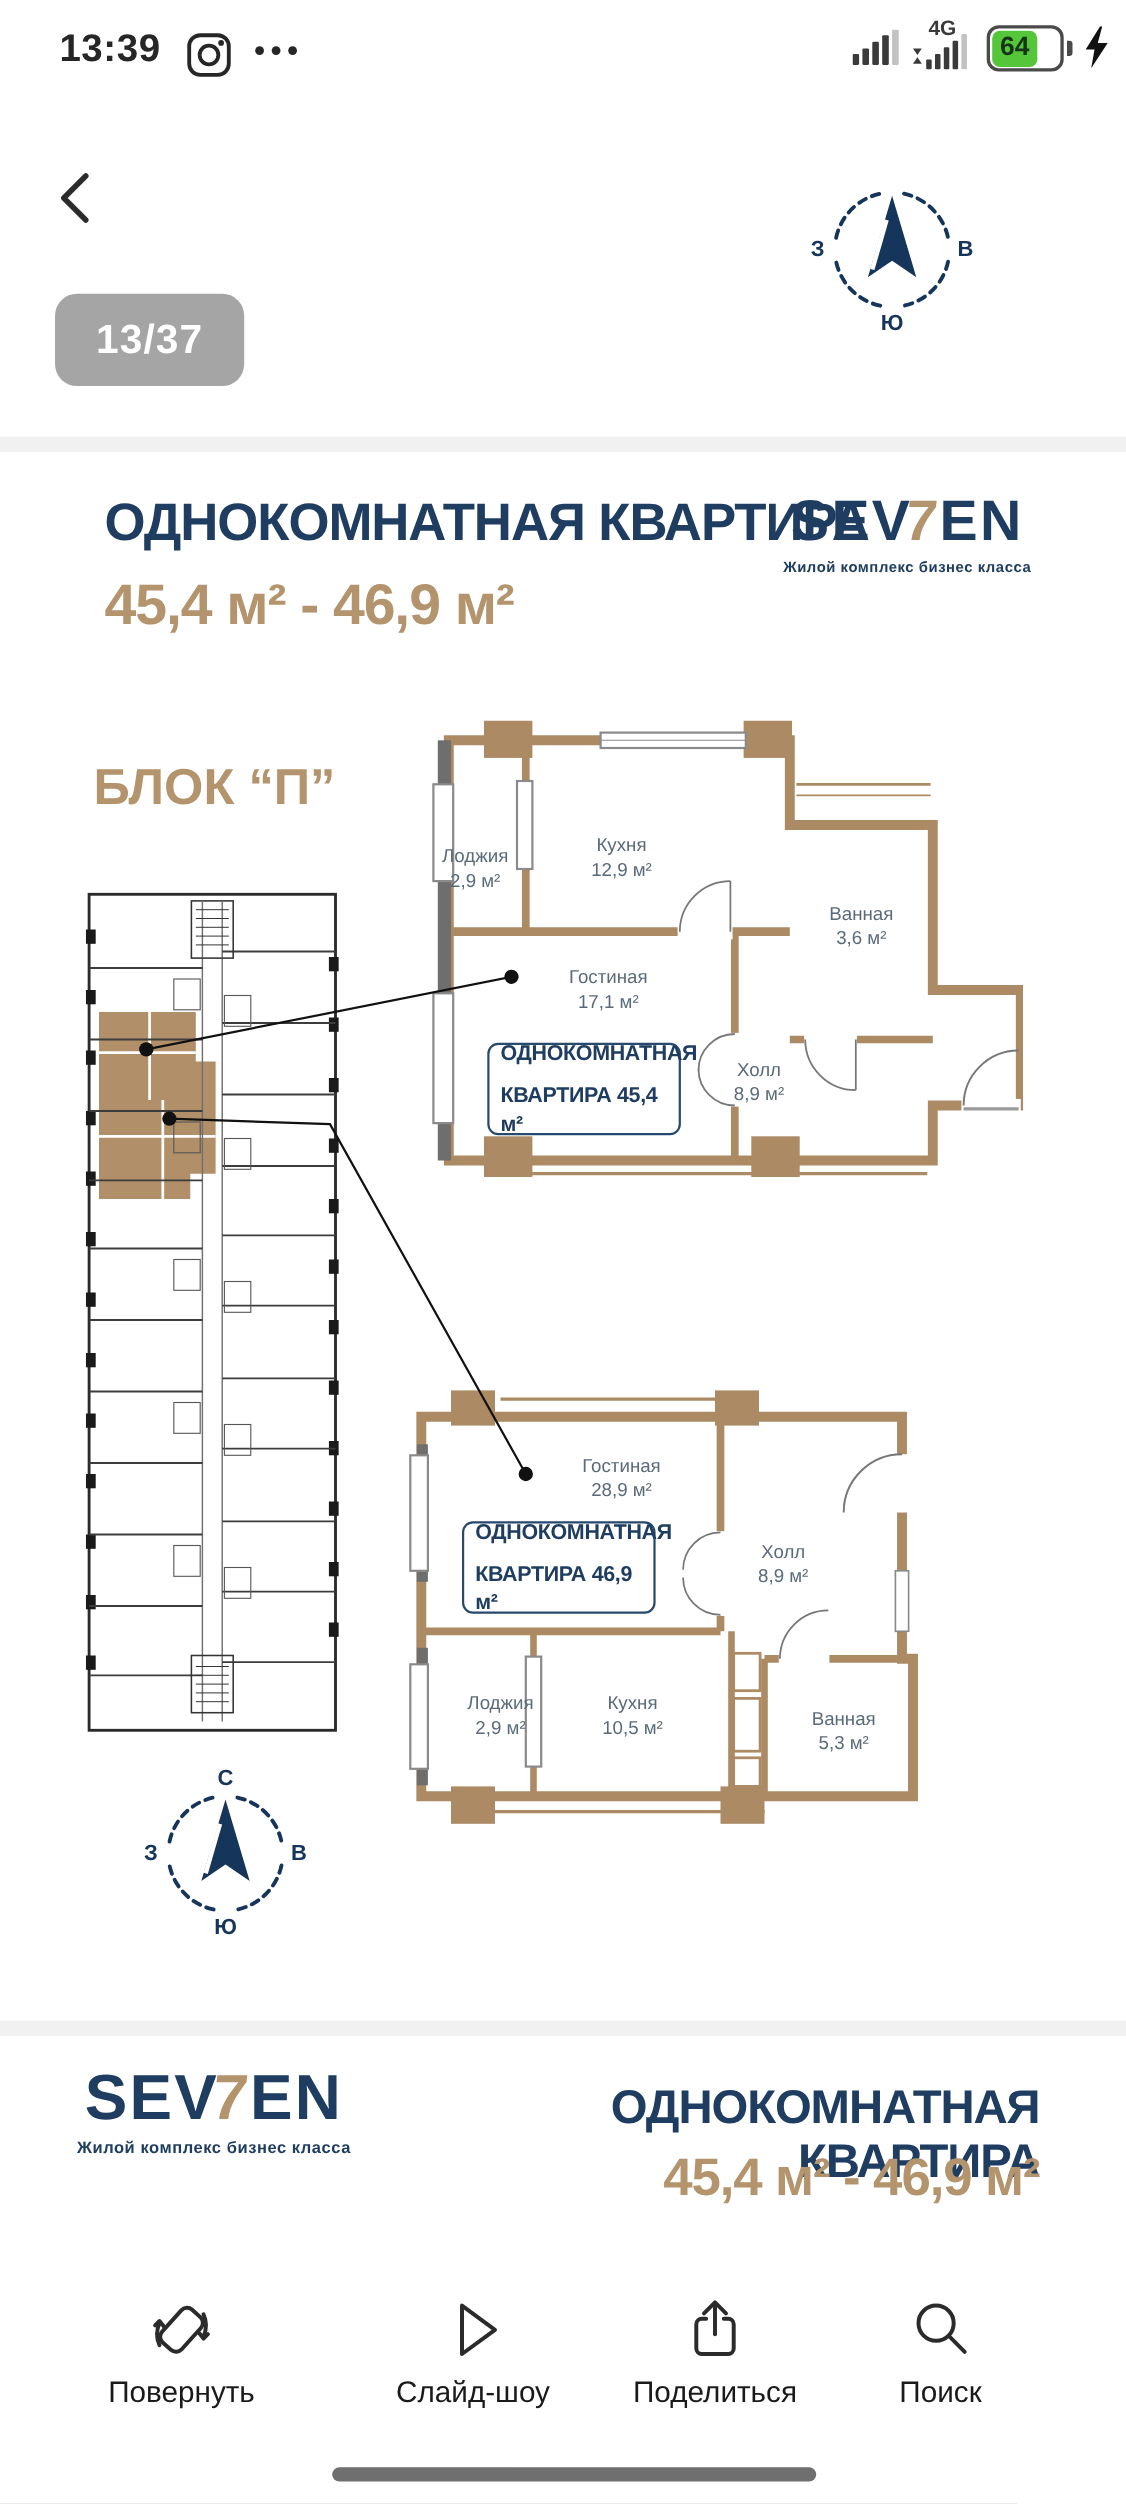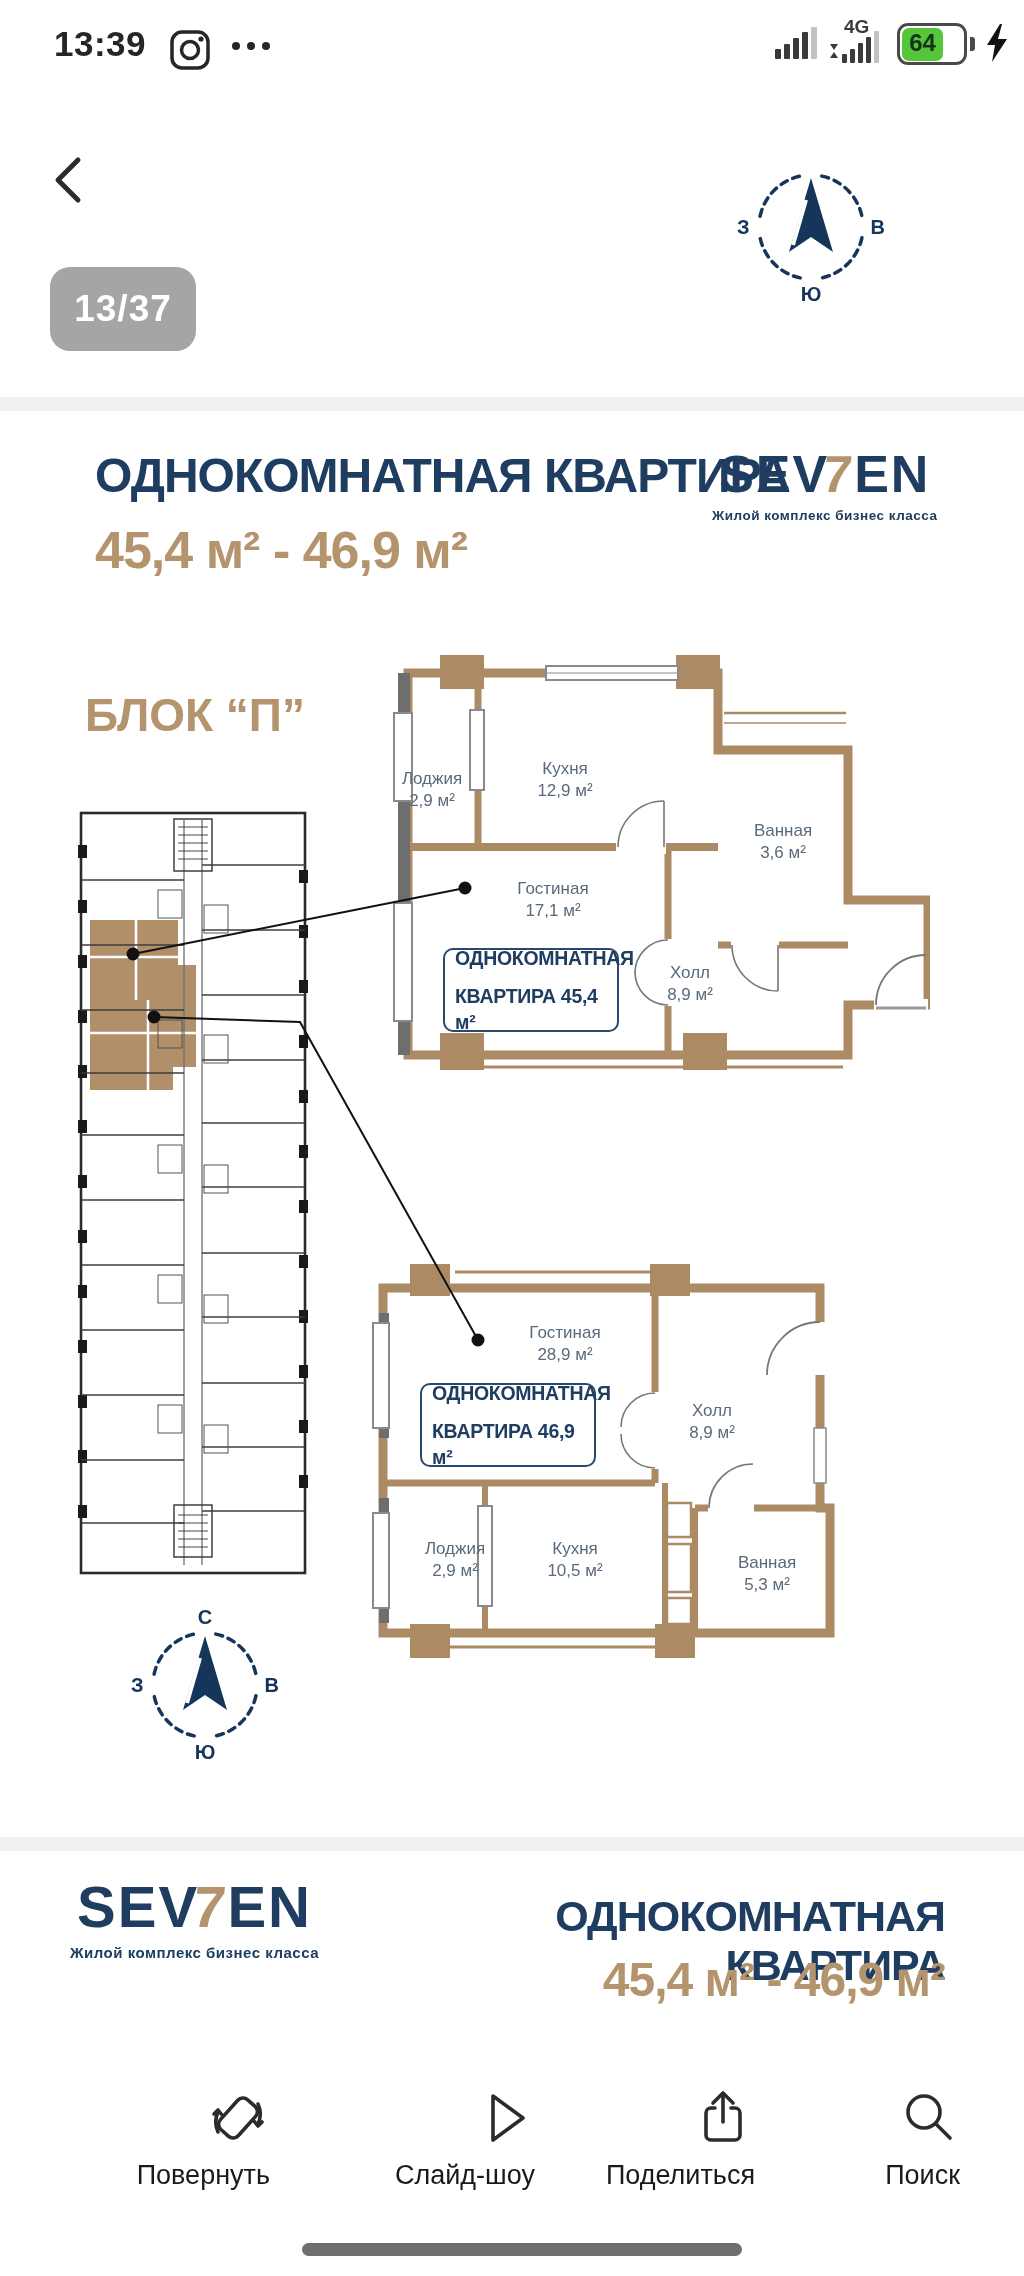--- a/index.html
+++ b/index.html
@@ -7,21 +7,21 @@
           font-family:Liberation Sans, sans-serif;}
   .abs{position:absolute;}
   .navy{color:#1e3d60;}
   .tan{color:#b3946d;}
   
   .time{left:54px;top:24px;font-size:35px;font-weight:700;color:#262626;letter-spacing:.5px;}
   .sb-right{right:14px;top:22px;display:flex;align-items:center;gap:9px;}
   
   .back-btn{left:44px;top:152px;width:48px;height:56px;cursor:pointer;}
   .nav-title{left:0;right:0;top:152px;text-align:center;font-size:36px;font-weight:700;color:#121212;}
-  .page-badge{left:50px;top:267px;width:146px;height:84px;background:#a5a5a5;border-radius:20px;
+  .page-badge{left:50px;top:267px;width:172px;height:84px;background:#a5a5a5;border-radius:20px;
               color:#fff;font-size:37px;font-weight:700;display:flex;align-items:center;justify-content:center;letter-spacing:1px;}
   .gap-band{left:0;width:1024px;height:14px;background:#f1f1f1;}
   
   .compass{width:150px;height:150px;}
   .compass .pt{position:absolute;font-size:20px;font-weight:700;color:#16355a;background:#fff;padding:0 3px;}
   .compass .n{top:-4px;left:50%;transform:translateX(-50%);}
   .compass .s{bottom:-4px;left:50%;transform:translateX(-50%);}
   .compass .w{left:-2px;top:50%;transform:translateY(-50%);}
   .compass .e{right:-2px;top:50%;transform:translateY(-50%);}
   
@@ -34,21 +34,21 @@
   .brand-tag{margin-top:8px;font-size:13.5px;font-weight:700;color:#1e3d60;letter-spacing:.5px;white-space:nowrap;}
   .block-label{left:85px;top:688px;font-size:46px;font-weight:700;letter-spacing:0;}
   
   .room-label{text-align:center;color:#5a6a7a;font-size:17px;line-height:1.3;}
   .apt-box{border:2.5px solid #27496e;border-radius:10px;background:#fff;display:flex;flex-direction:column;
            justify-content:center;padding:6px 10px;color:#1e3d60;font-weight:700;font-size:19.5px;line-height:1.35;letter-spacing:-.3px;gap:12px;}
   
   .f-title{left:380px;top:1892px;width:565px;text-align:right;font-size:43px;font-weight:700;letter-spacing:-1px;}
   .f-range{left:380px;top:1952px;width:565px;text-align:right;font-size:48px;font-weight:700;letter-spacing:-1px;}
   
-  .toolbar-item{width:210px;top:2086px;display:flex;flex-direction:column;align-items:flex-end;gap:10px;cursor:pointer;}
+  .toolbar-item{width:210px;top:2086px;display:flex;flex-direction:column;align-items:center;gap:10px;cursor:pointer;}
   .toolbar-item .lbl{font-size:27px;color:#1a1a1a;}
   .home-indicator{left:302px;top:2243px;width:440px;height:13px;border-radius:7px;background:#6f6f6f;cursor:pointer;}
   svg{display:block;}
 </style>
 </head>
 <body>
 
 <div id="screen">
 
   <div class="abs time">13:39</div>

